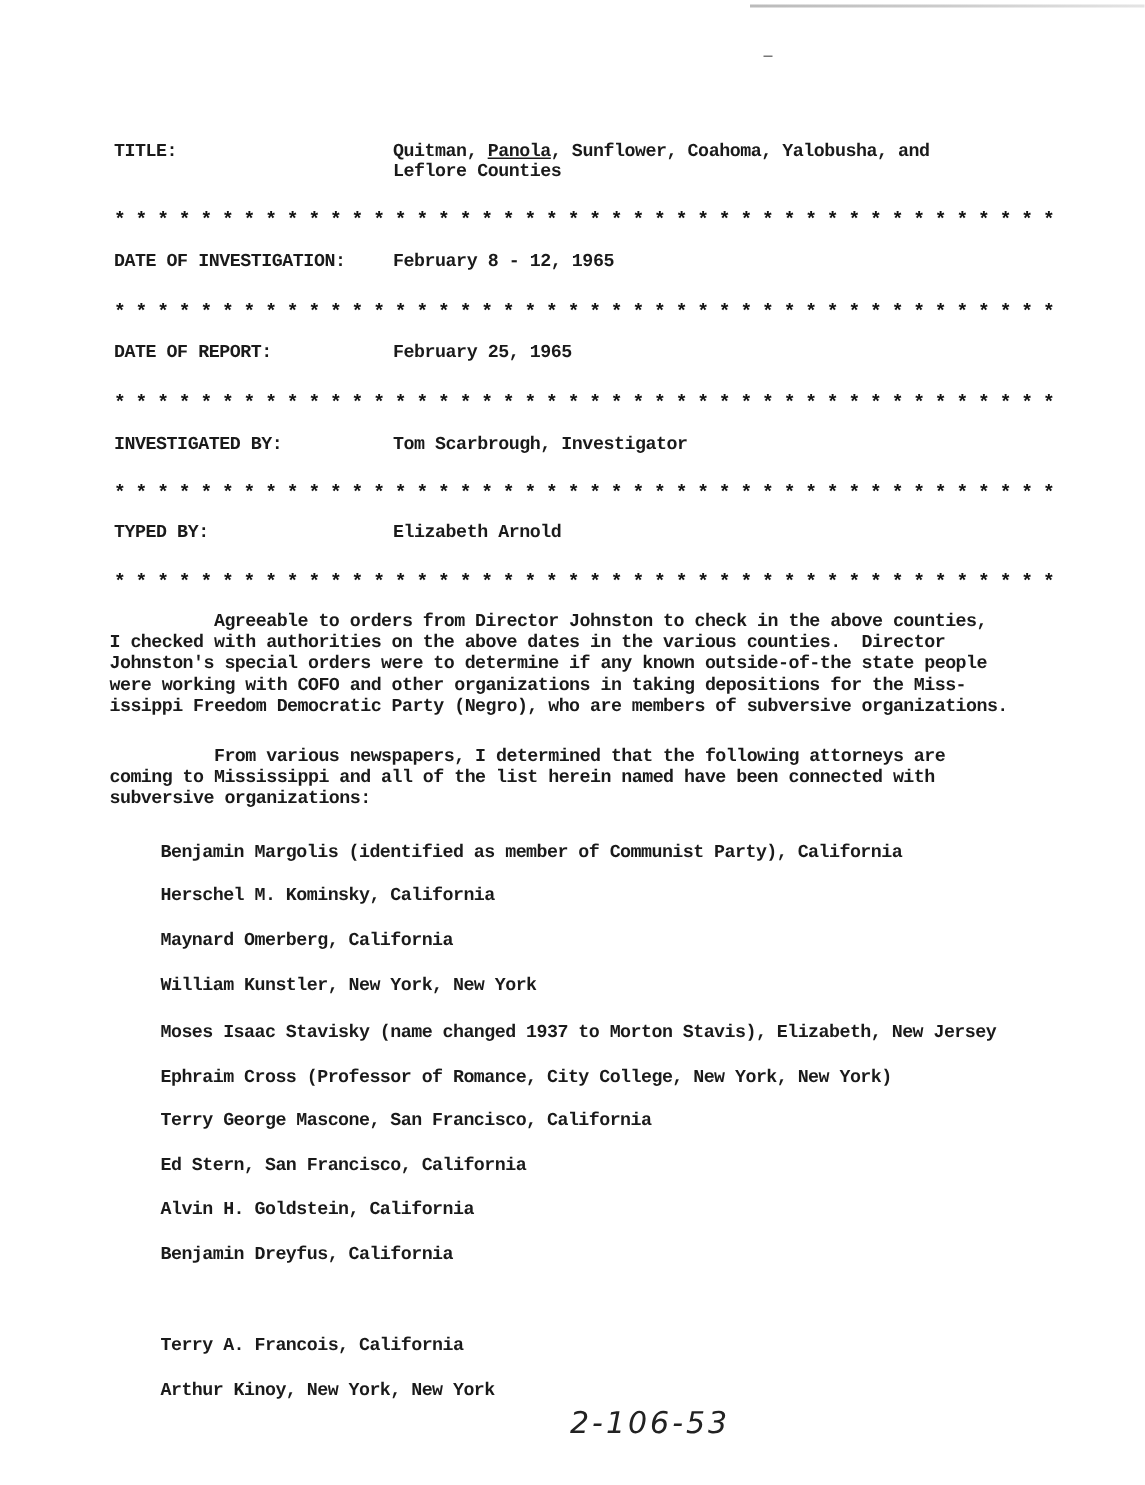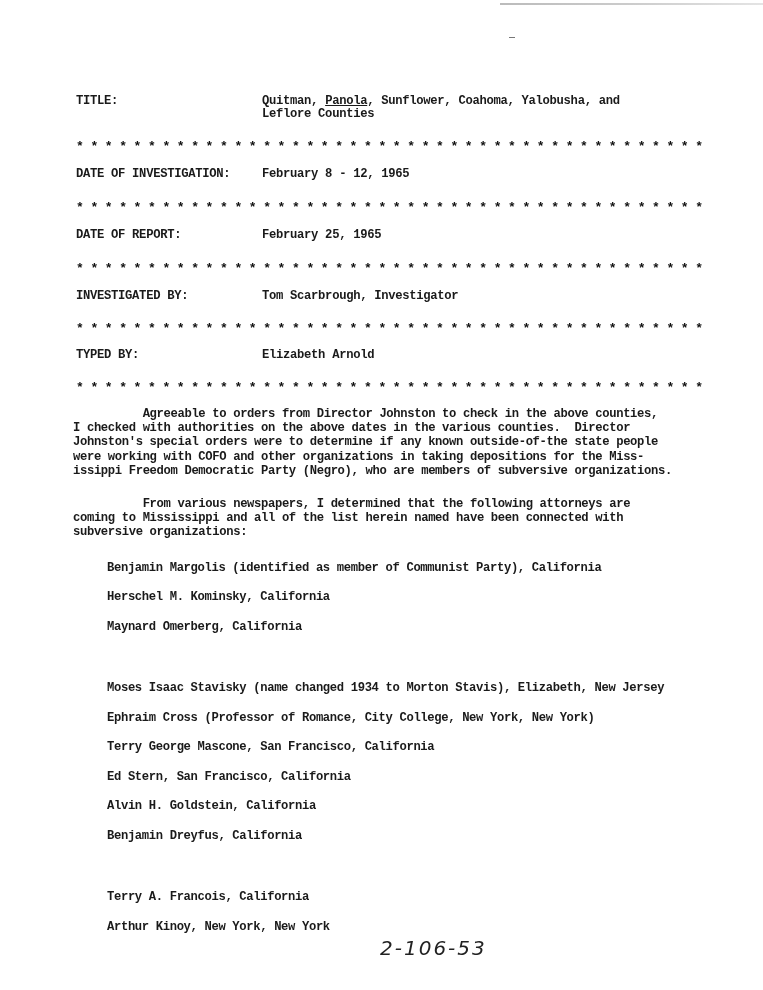--- a/index.html
+++ b/index.html
@@ -60,21 +60,22 @@
 Johnston's special orders were to determine if any known outside-of-the state people
 were working with COFO and other organizations in taking depositions for the Miss-
 issippi Freedom Democratic Party (Negro), who are members of subversive organizations.</div>
   <div class="para" style="top:497px;">          From various newspapers, I determined that the following attorneys are
 coming to Mississippi and all of the list herein named have been connected with
 subversive organizations:</div>
 
   <div class="list-item" style="top:561px;">Benjamin Margolis (identified as member of Communist Party), California</div>
   <div class="list-item" style="top:590px;">Herschel M. Kominsky, California</div>
   <div class="list-item" style="top:620px;">Maynard Omerberg, California</div>
-  <div class="list-item" style="top:681px;">Moses Isaac Stavisky (name changed 1934 to Morton Stavis), Elizabeth, New Jersey</div>
+  <div class="list-item" style="top:650px;">William Kunstler, New York, New York</div>
+  <div class="list-item" style="top:681px;">Moses Isaac Stavisky (name changed 1937 to Morton Stavis), Elizabeth, New Jersey</div>
   <div class="list-item" style="top:711px;">Ephraim Cross (Professor of Romance, City College, New York, New York)</div>
   <div class="list-item" style="top:740px;">Terry George Mascone, San Francisco, California</div>
   <div class="list-item" style="top:770px;">Ed Stern, San Francisco, California</div>
   <div class="list-item" style="top:799px;">Alvin H. Goldstein, California</div>
   <div class="list-item" style="top:829px;">Benjamin Dreyfus, California</div>
   <div class="list-item" style="top:890px;">Terry A. Francois, California</div>
   <div class="list-item" style="top:920px;">Arthur Kinoy, New York, New York</div>
 
   <div class="handwritten">2-106-53</div>
 </div>

